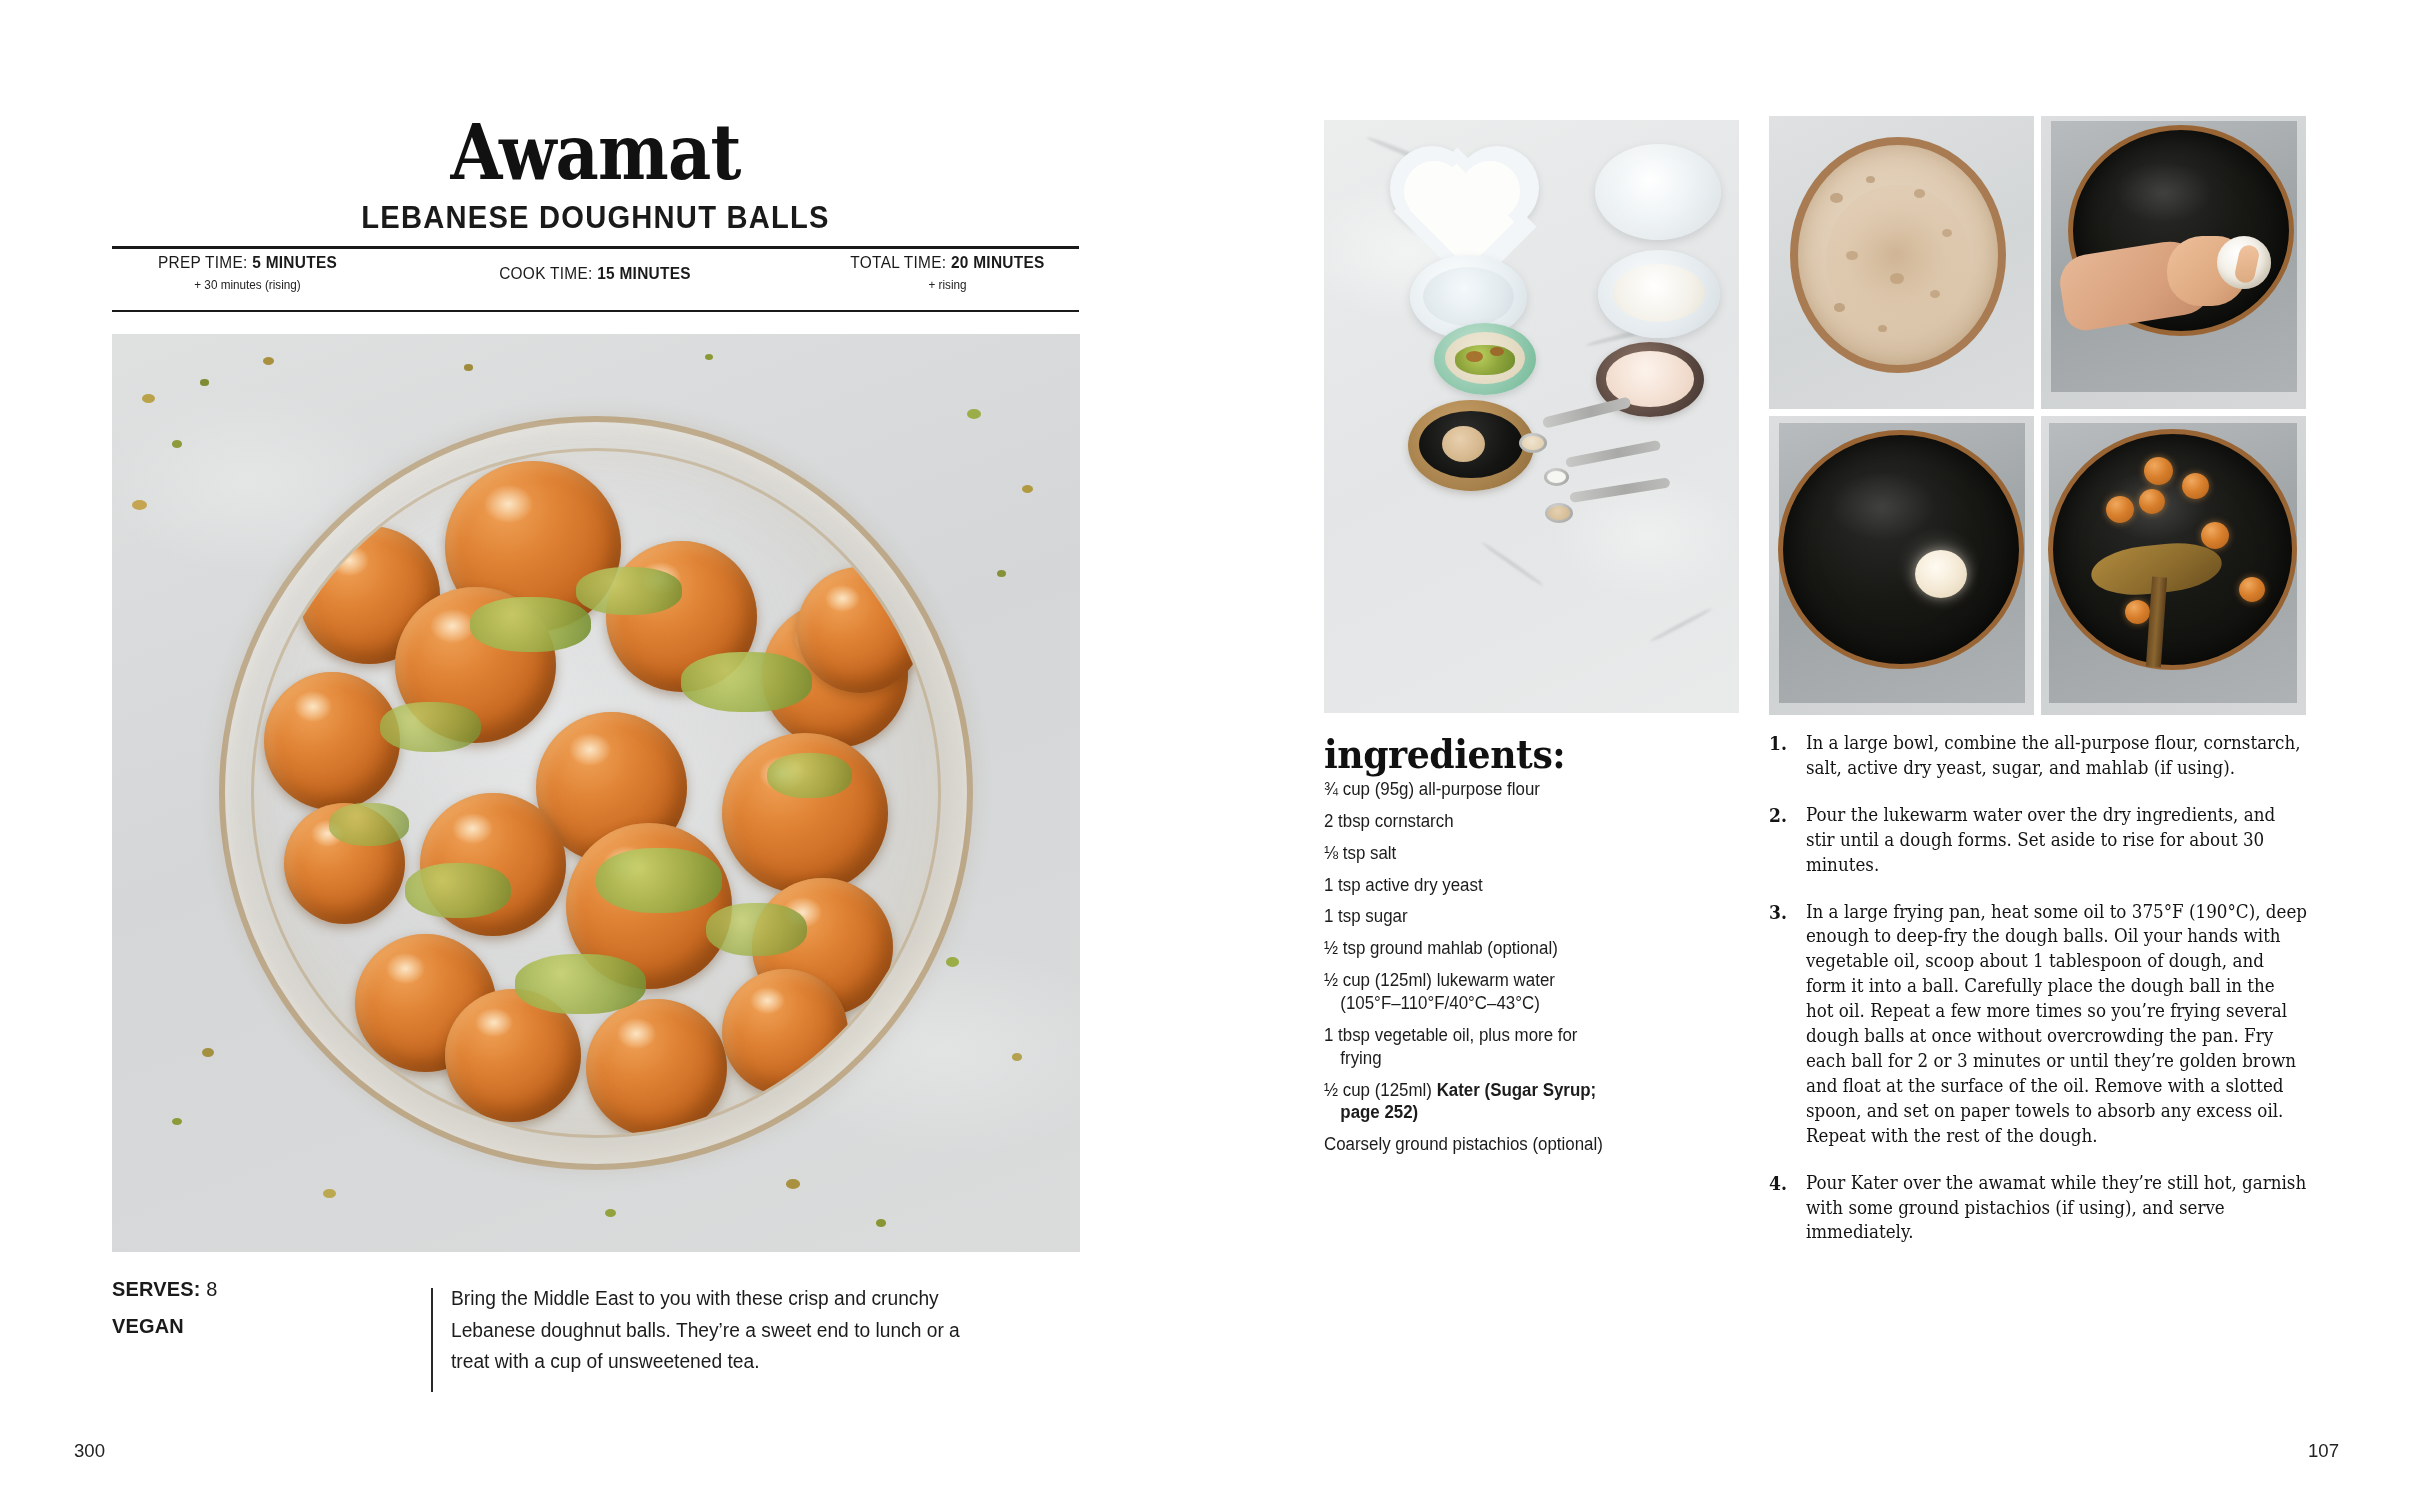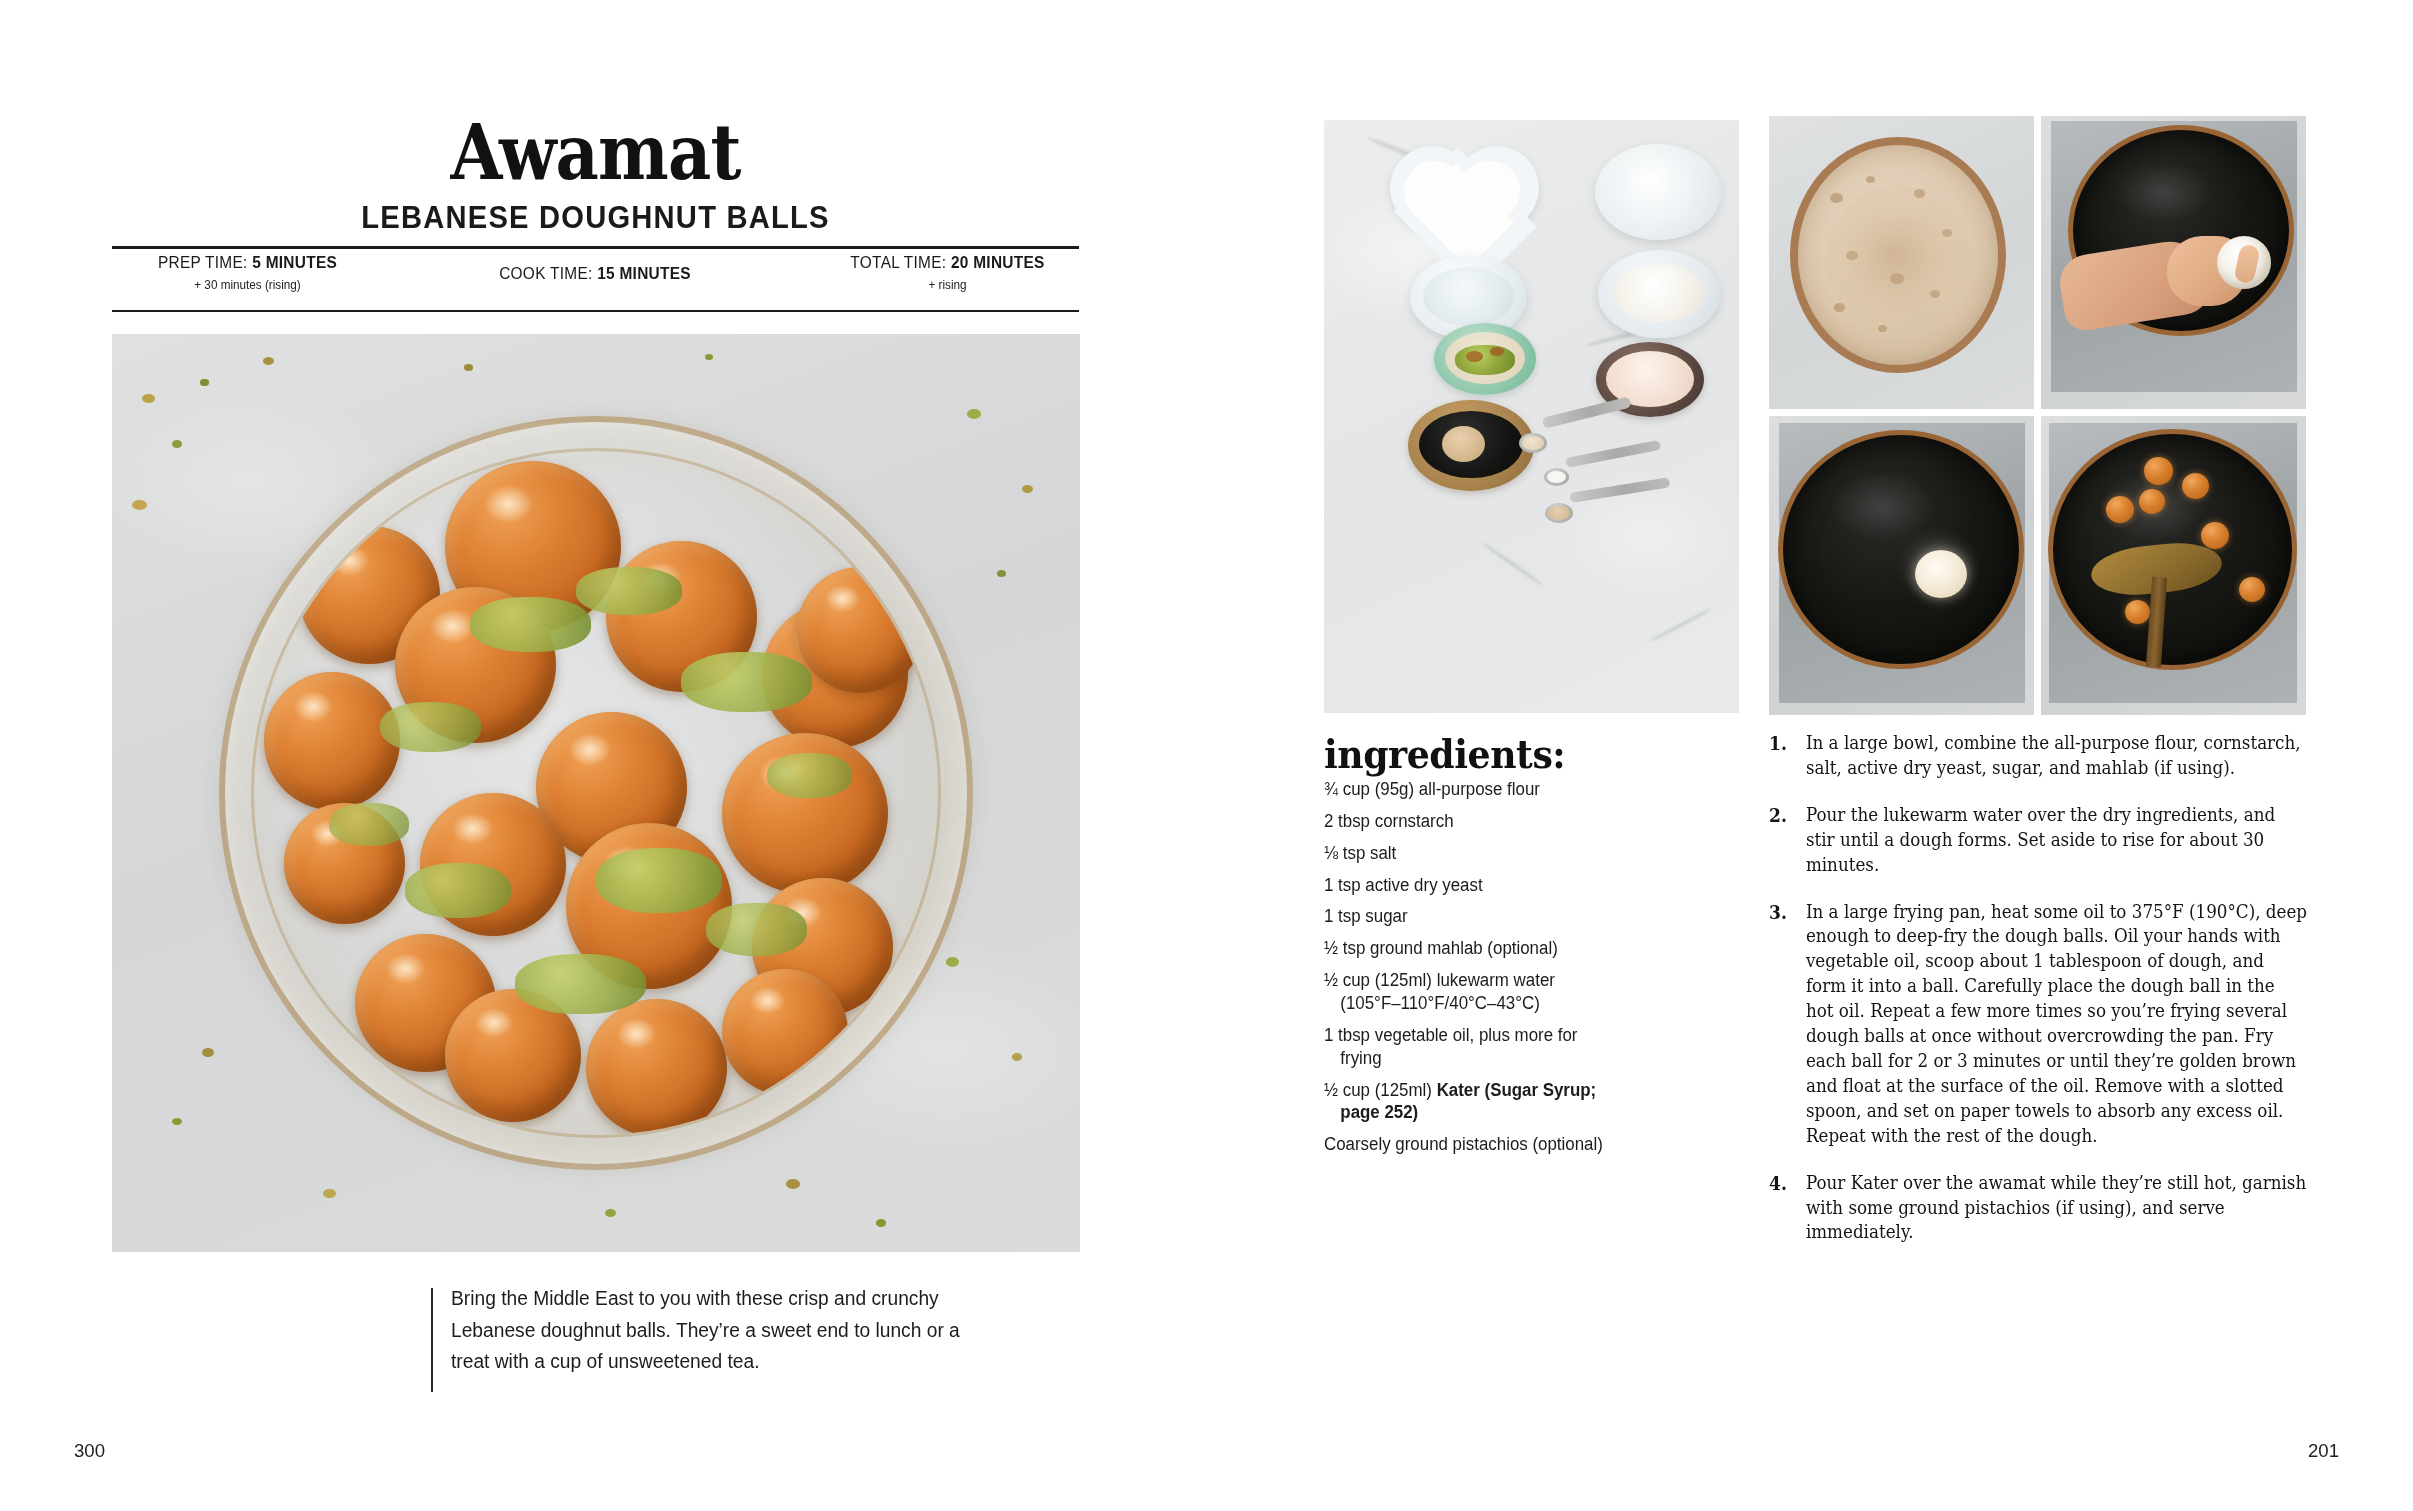--- a/index.html
+++ b/index.html
@@ -298,20 +298,24 @@
           <div class="pist" style="left:342px; top:397px; width:126px; height:65px; opacity:.92;"></div>
           <div class="pist" style="left:151px; top:412px; width:106px; height:55px; opacity:.85;"></div>
           <div class="pist" style="left:261px; top:503px;width:131px; height:60px; opacity:.88;"></div>
           <div class="pist" style="left:452px; top:452px; width:101px; height:53px; opacity:.8;"></div>
           <div class="pist" style="left:513px;top:302px; width:85px; height:45px;  opacity:.8;"></div>
           <div class="pist" style="left:75px; top:352px; width:80px; height:43px;  opacity:.75;"></div>
         </div>
       </div>
     </div>
 
+    <div class="serves-block">
+      <div class="serves-line"><span>SERVES:</span> <span class="sv-val">8</span></div>
+      <div class="serves-line">VEGAN</div>
+    </div>
 
     <div class="desc-divider"></div>
     <div class="desc-text">Bring the Middle East to you with these crisp and crunchy Lebanese doughnut balls. They’re a sweet end to lunch or a treat with a cup of unsweetened tea.</div>
 
     <div class="folio-left">300</div>
   </div>
 
   <div class="page-right">
 
     <div class="ing-photo">
@@ -450,16 +454,16 @@
         <div class="ing-item"><span>Coarsely ground pistachios (optional)</span></div>
       </div>
 
     <div class="steps" id="steps">
         <div class="step"><span class="num">1.</span><span>In a large bowl, combine the all-purpose flour, cornstarch, salt, active dry yeast, sugar, and mahlab (if using).</span></div>
         <div class="step"><span class="num">2.</span><span>Pour the lukewarm water over the dry ingredients, and stir until a dough forms. Set aside to rise for about 30 minutes.</span></div>
         <div class="step"><span class="num">3.</span><span>In a large frying pan, heat some oil to 375°F (190°C), deep enough to deep-fry the dough balls. Oil your hands with vegetable oil, scoop about 1 tablespoon of dough, and form it into a ball. Carefully place the dough ball in the hot oil. Repeat a few more times so you’re frying several dough balls at once without overcrowding the pan. Fry each ball for 2 or 3 minutes or until they’re golden brown and float at the surface of the oil. Remove with a slotted spoon, and set on paper towels to absorb any excess oil. Repeat with the rest of the dough.</span></div>
         <div class="step"><span class="num">4.</span><span>Pour Kater over the awamat while they’re still hot, garnish with some ground pistachios (if using), and serve immediately.</span></div>
       </div>
 
-    <div class="folio-right">201</div>
+    <div class="folio-right">107</div>
   </div>
 </div>
 
 
 </body></html>

